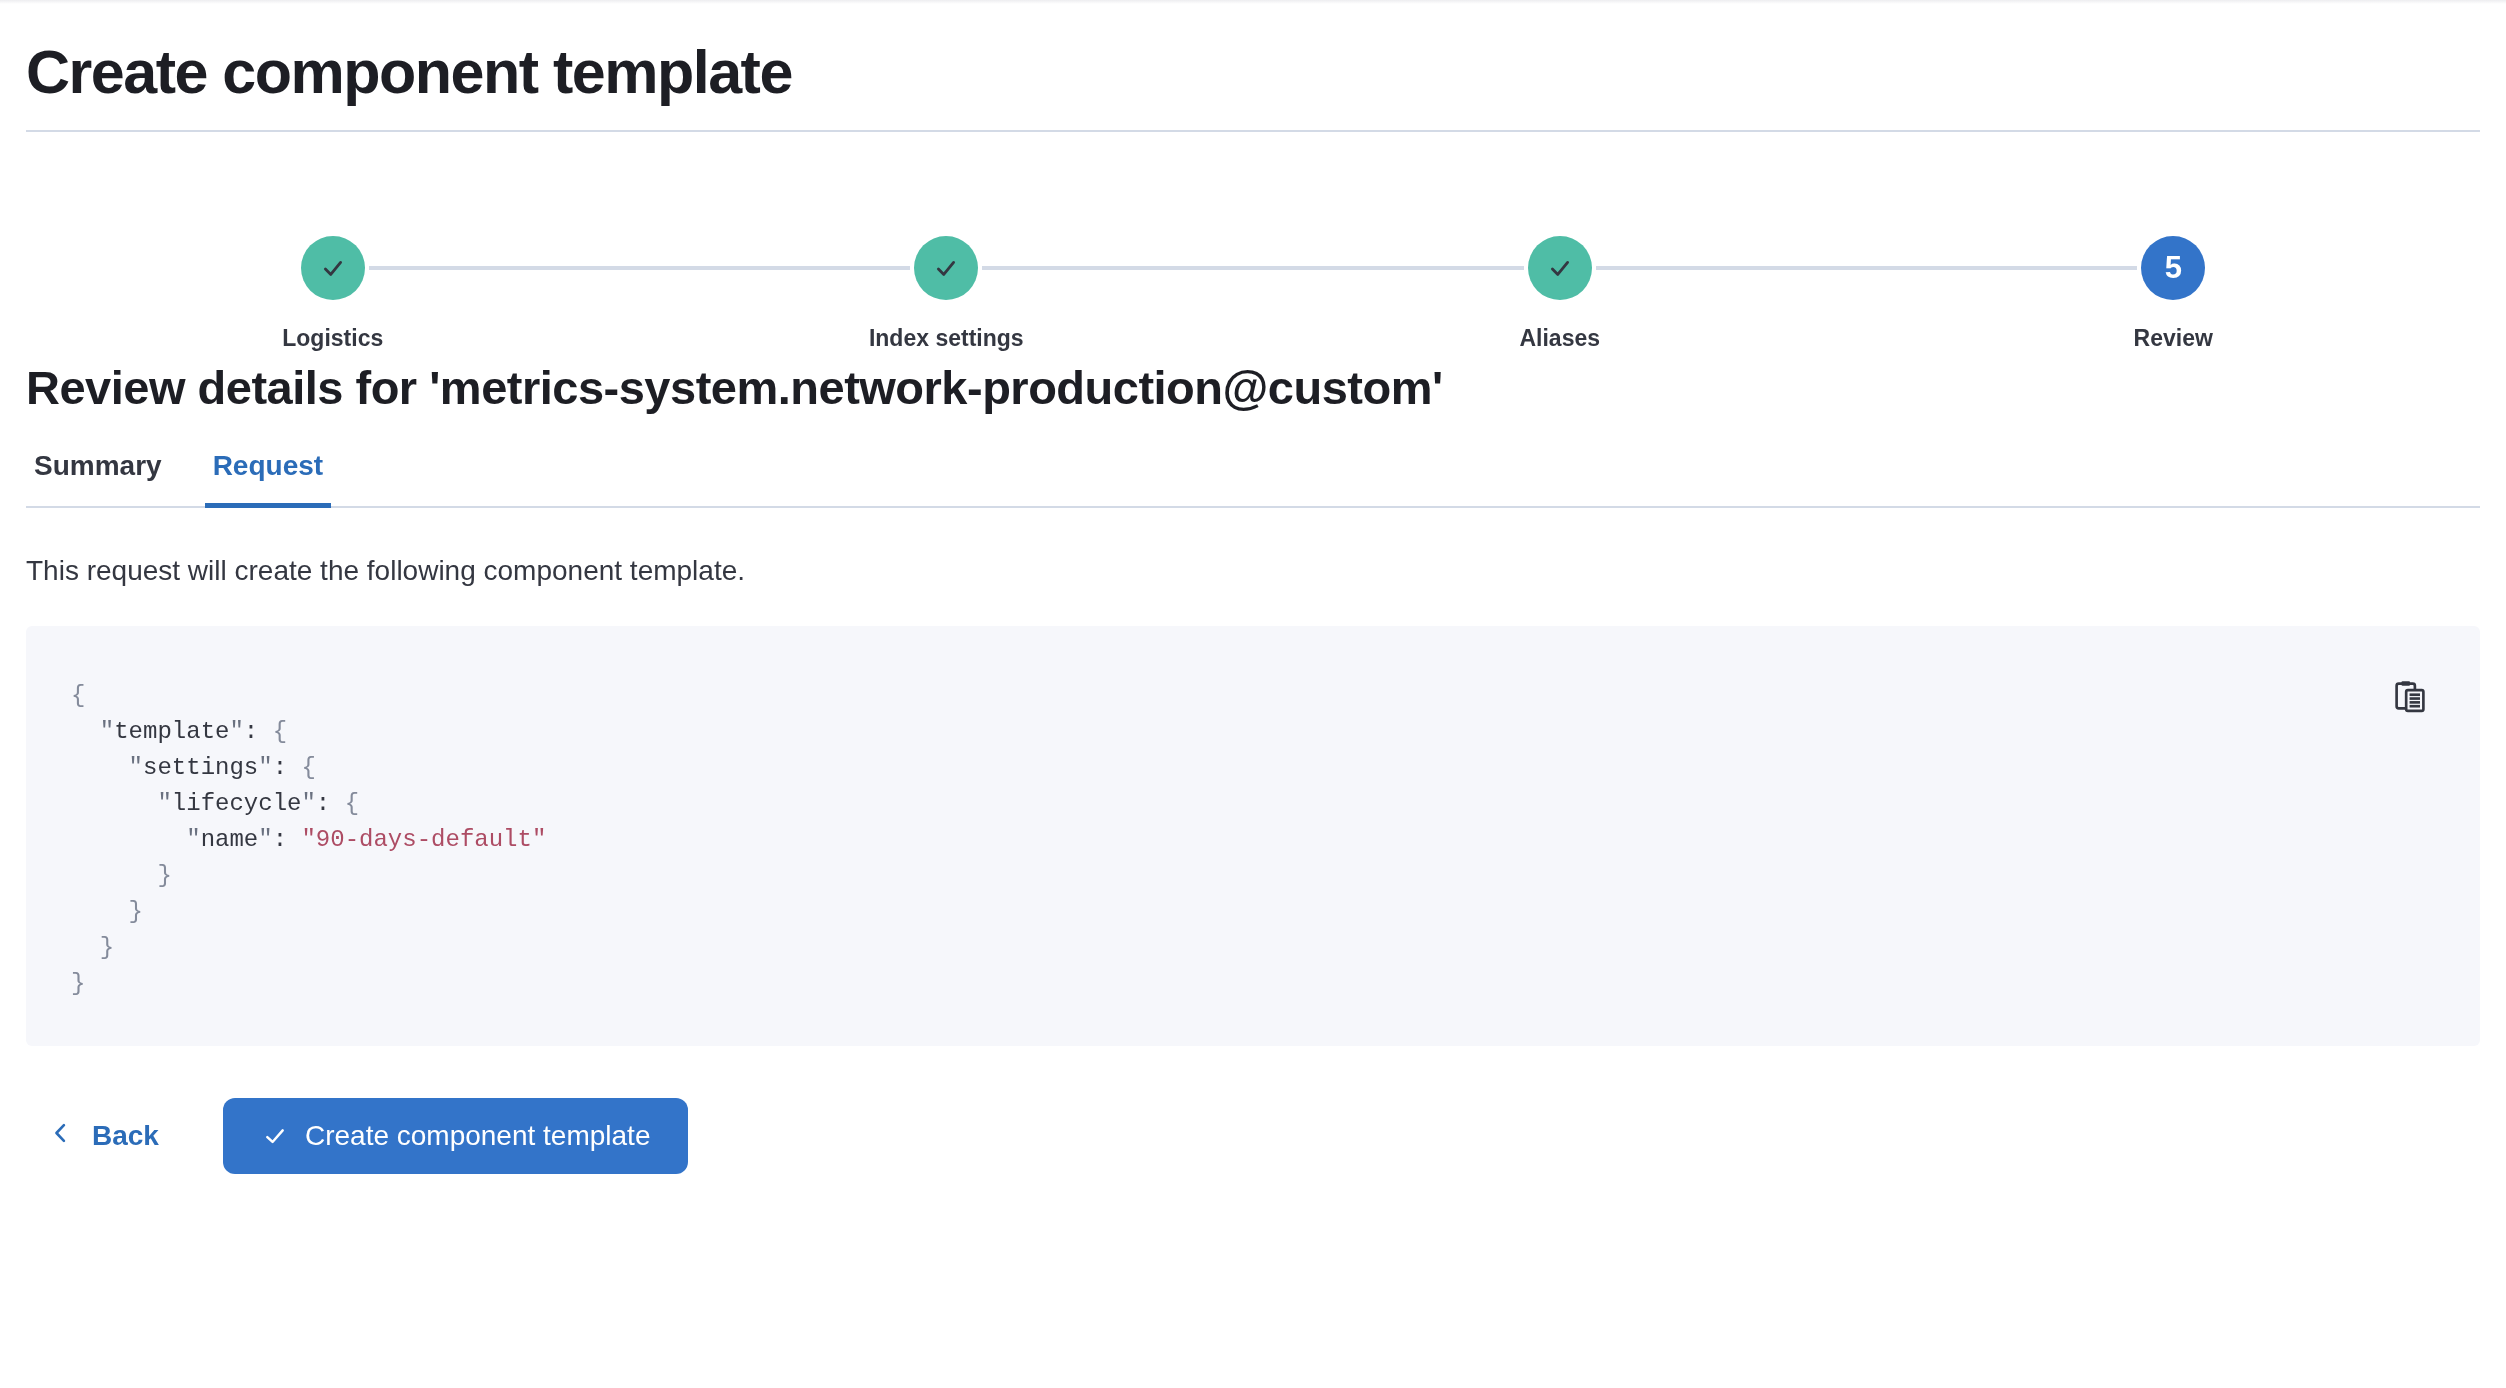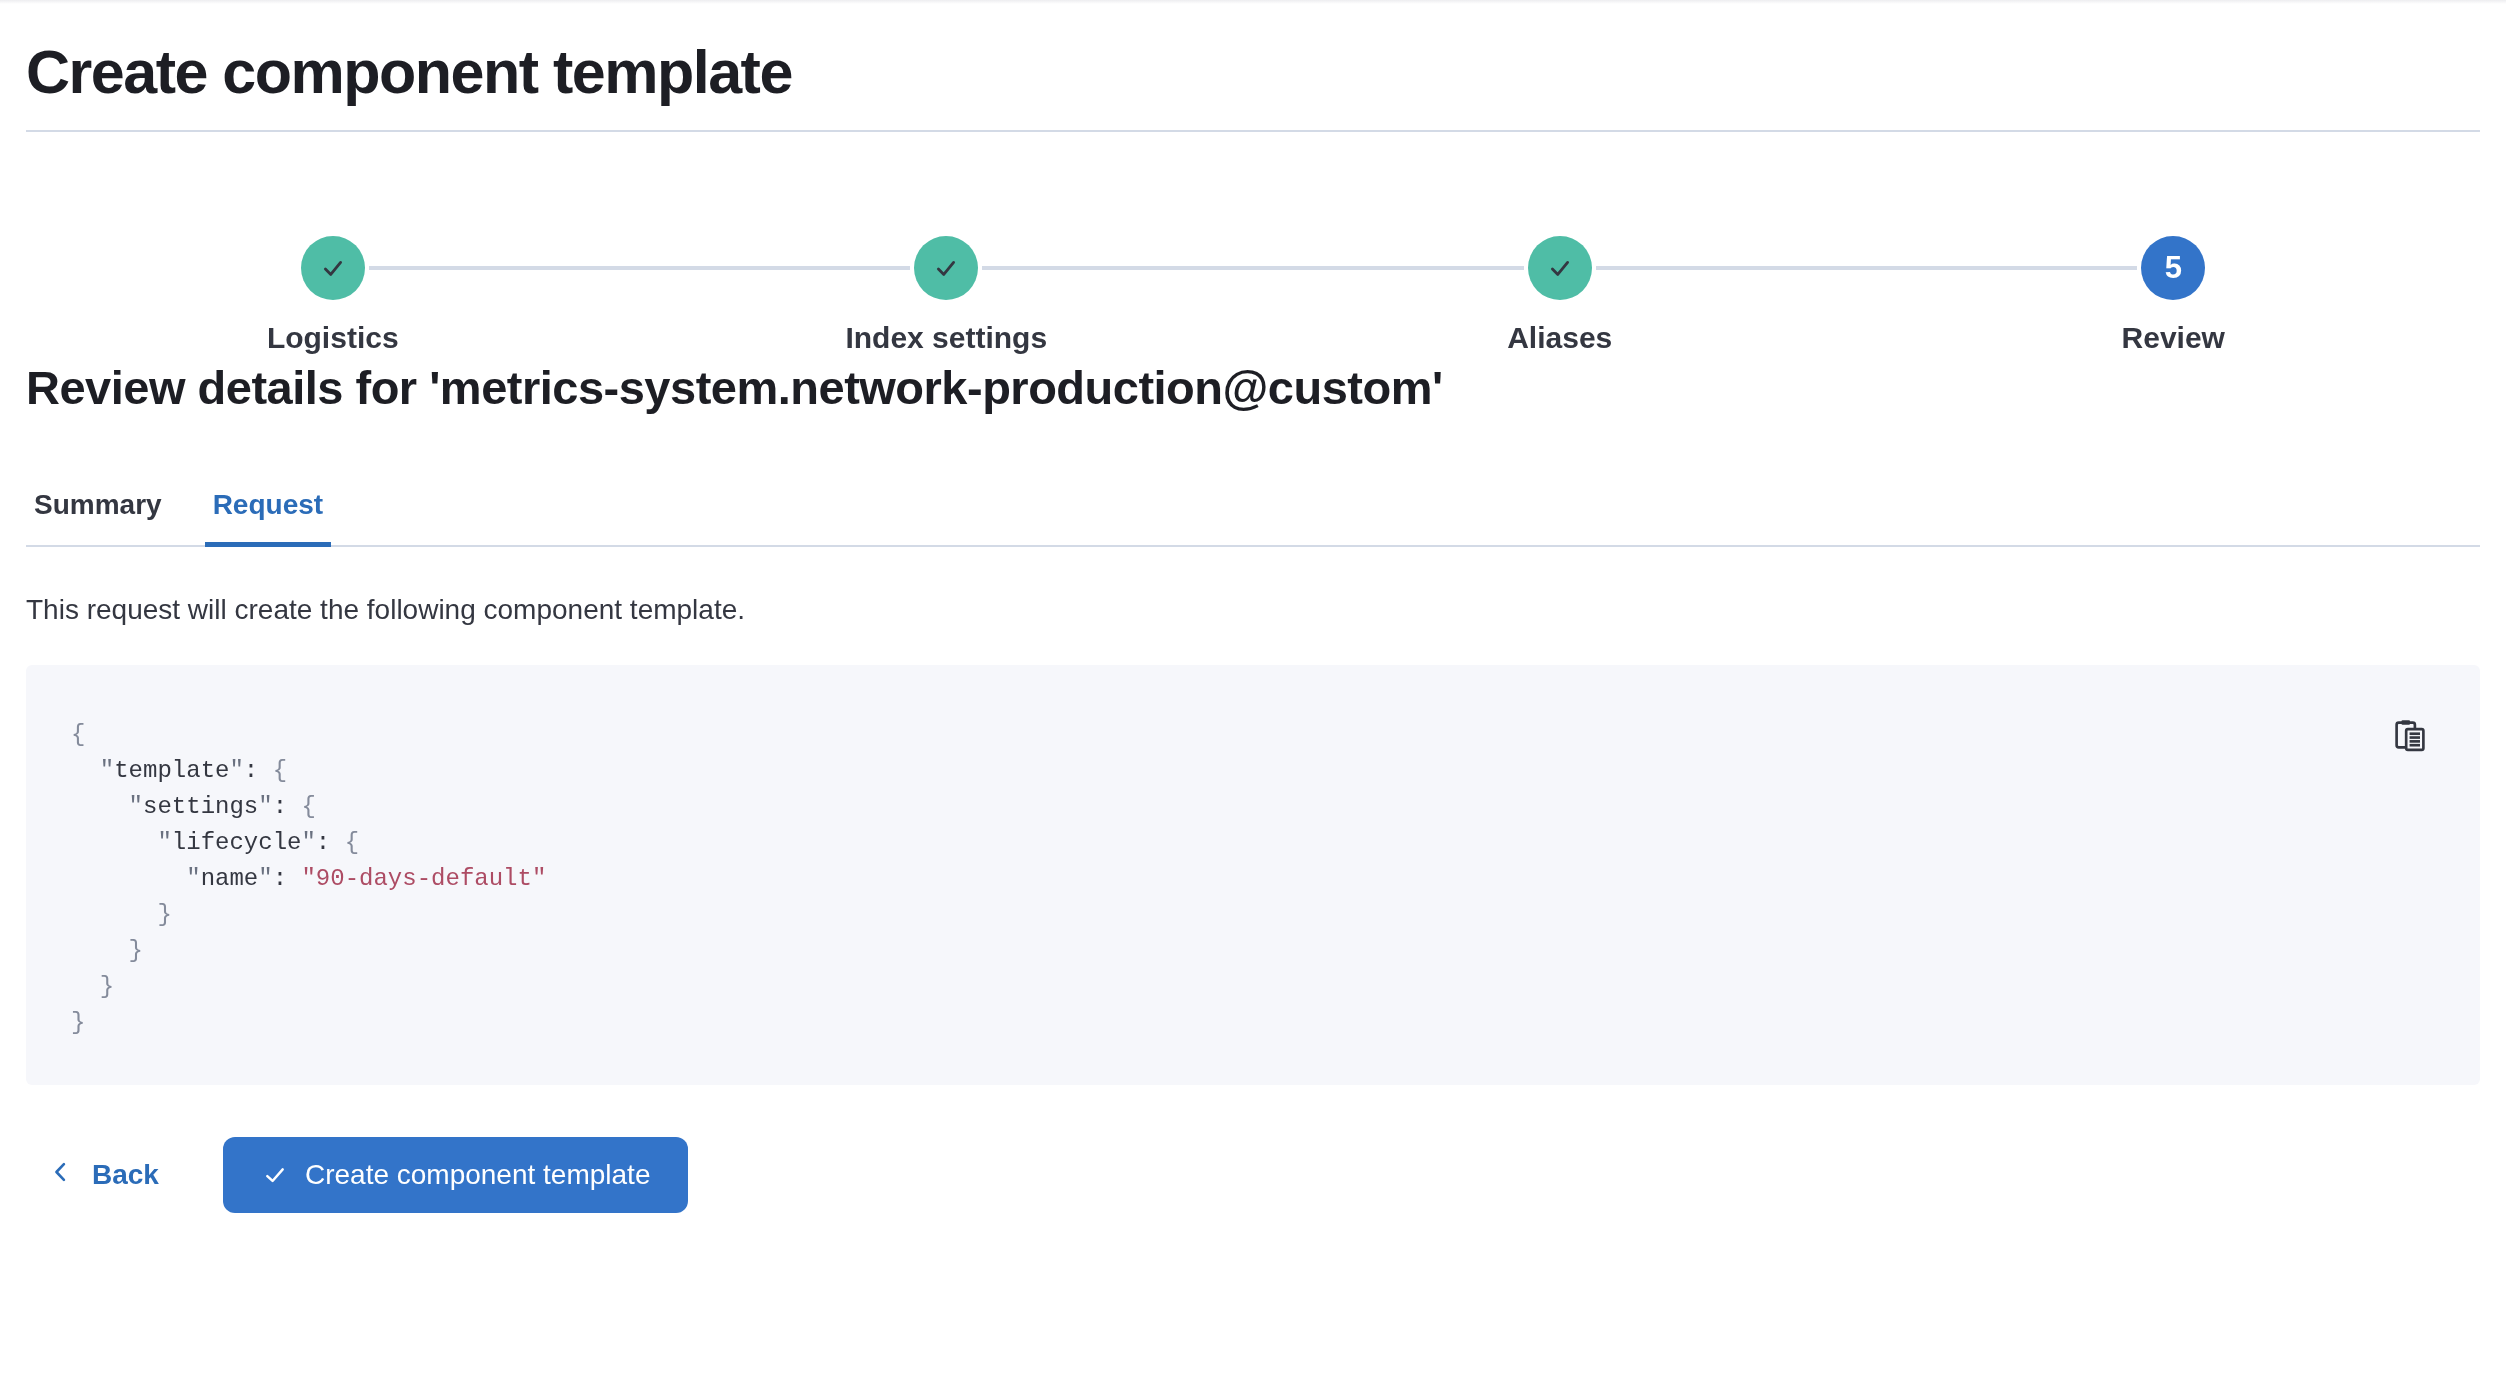--- a/index.html
+++ b/index.html
@@ -45,32 +45,32 @@
   .circle{
     position:absolute;left:50%;top:0;transform:translateX(-50%);
     width:64px;height:64px;border-radius:50%;
     display:flex;align-items:center;justify-content:center;
   }
   .circle.complete{background:var(--step-teal,#4fbda6);}
   .circle.current{background:var(--accent-blue,#3374c9);}
   .circle .num{color:#fff;font-size:31px;font-weight:700;}
   .circle svg{width:32px;height:32px;}
   .step-label{
-    margin-top:18px;font-size:30px;font-weight:700;line-height:40px;
+    margin-top:18px;font-size:23px;font-weight:700;line-height:40px;
     color:var(--text-dark,#343741);text-align:center;
   }
   .step-label.underlined{text-decoration:underline;text-decoration-thickness:2.5px;text-underline-offset:5px;}
 
   h2.review-heading{
     font-size:47px;line-height:60px;font-weight:700;
     letter-spacing:-0.5px;color:var(--heading-dark,#1d1e24);
   }
 
   
-  .tabs{margin-top:71px;display:flex;border-bottom:2px solid var(--divider-gray,#d3dae6);}
+  .tabs{margin-top:32px;display:flex;border-bottom:2px solid var(--divider-gray,#d3dae6);}
   .tab{
     position:relative;padding:0 8px 24px;font-size:28px;font-weight:700;
     color:var(--text-dark,#343741);cursor:pointer;
   }
   .tab + .tab{margin-left:35px;}
   .tab.active{color:var(--link-blue,#2b6cb8);}
   .tab.active::after{
     content:"";position:absolute;left:0;right:0;bottom:-2px;height:5px;
     background:var(--link-blue,#2b6cb8);
   }

